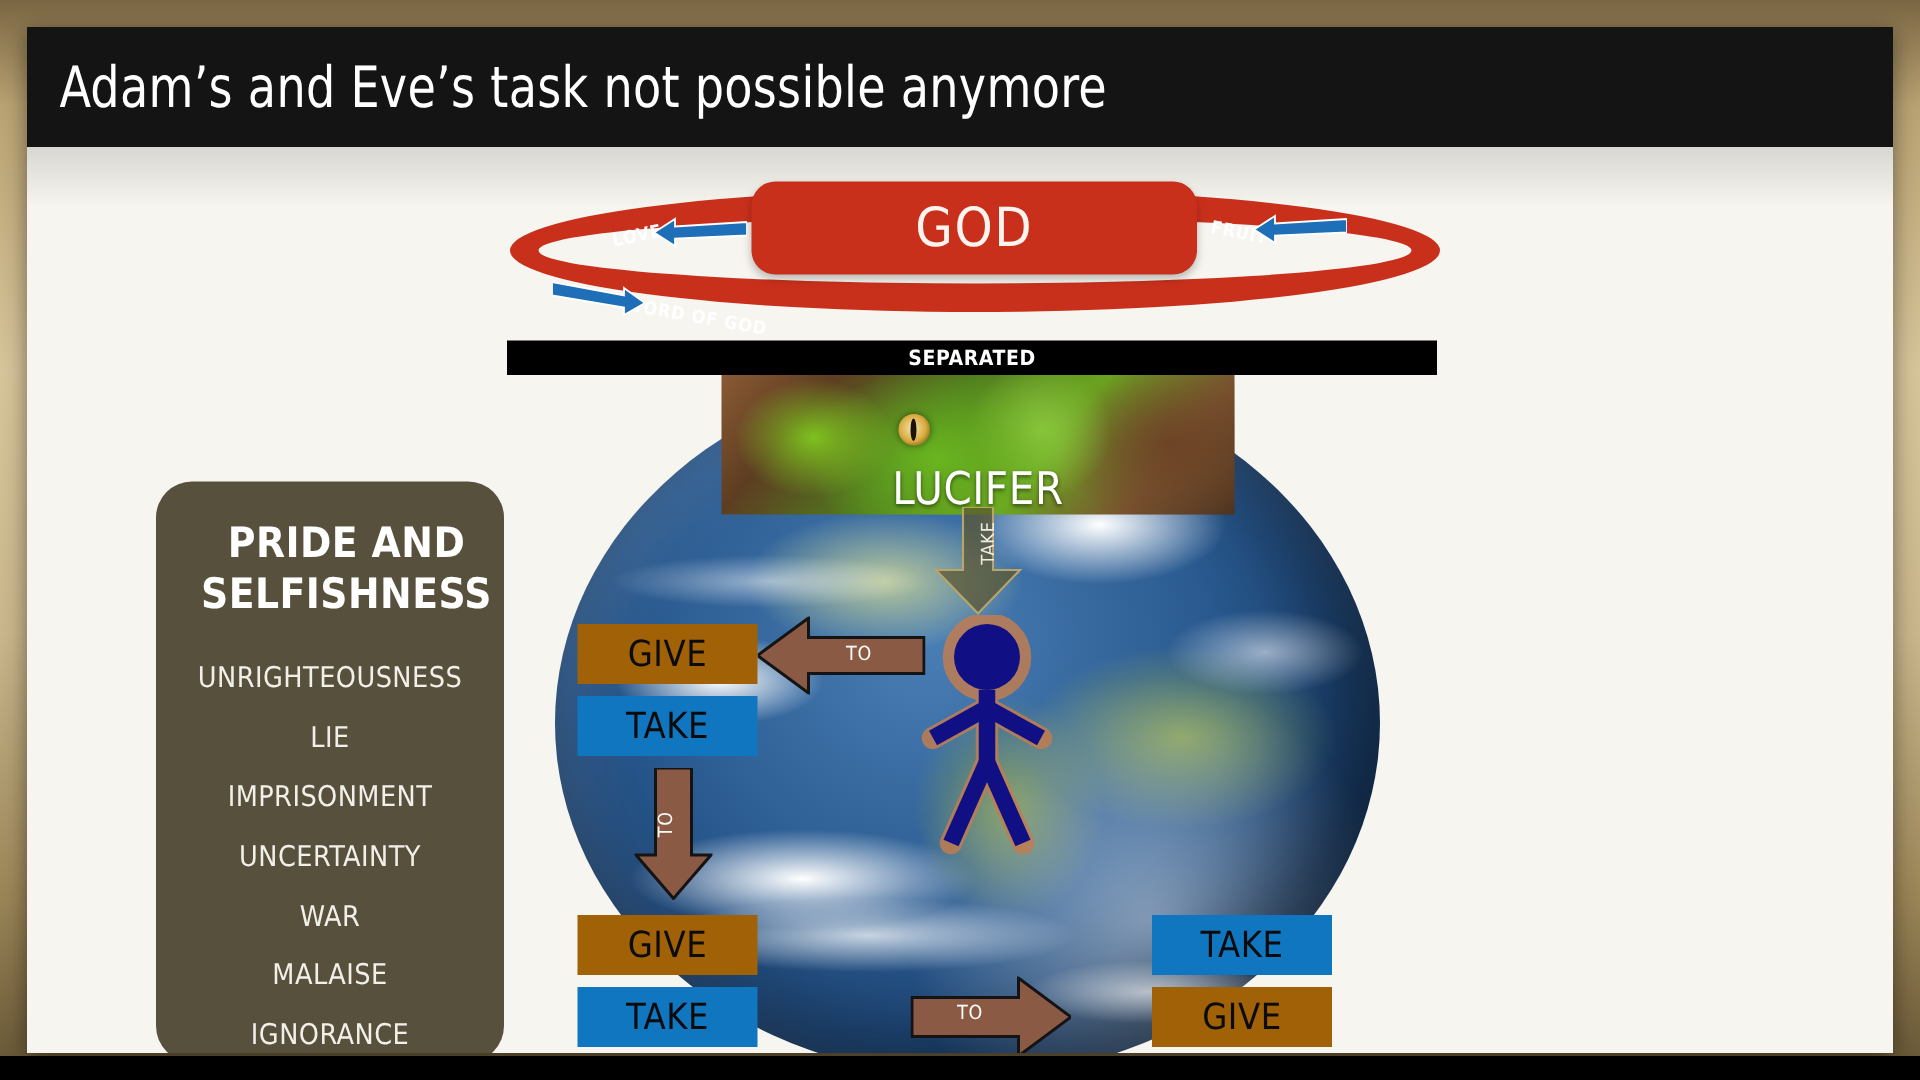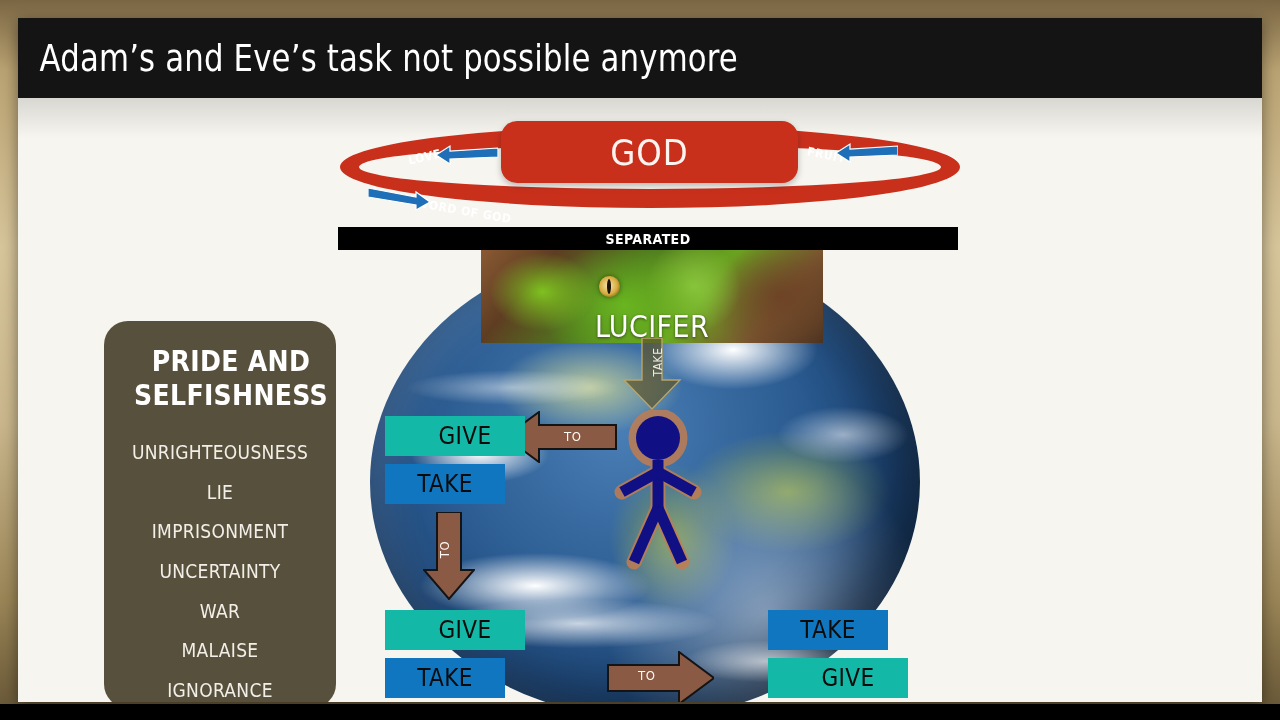--- a/index.html
+++ b/index.html
@@ -151,21 +151,21 @@
   #sin-list div{
     color:#f2efe8;font-size:19px;line-height:1.45;letter-spacing:.3px;
     font-family:"DejaVu Sans Condensed","Liberation Sans",sans-serif;
   }
   
   .gt-box{
     position:absolute;z-index:5;display:flex;align-items:center;justify-content:center;
     color:#0b0b0b;font-size:24px;letter-spacing:.4px;
     font-family:"DejaVu Sans Condensed","Liberation Sans",sans-serif;
   }
-  .gt-give{background:#14b8a6;padding-left:20px;}
+  .gt-give{background:#a16207;}
   .gt-take{background:#1076c0;}
   #box-give-1{left:367px;top:398px;width:120px;height:40px;}
   #box-take-1{left:367px;top:446px;width:120px;height:40px;}
   #box-give-2{left:367px;top:592px;width:120px;height:40px;}
   #box-take-2{left:367px;top:640px;width:120px;height:40px;}
   #box-take-3{left:750px;top:592px;width:120px;height:40px;}
   #box-give-3{left:750px;top:640px;width:120px;height:40px;}
   
   #stick-figure{position:absolute;left:592px;top:392px;width:96px;height:160px;z-index:5;}
   

